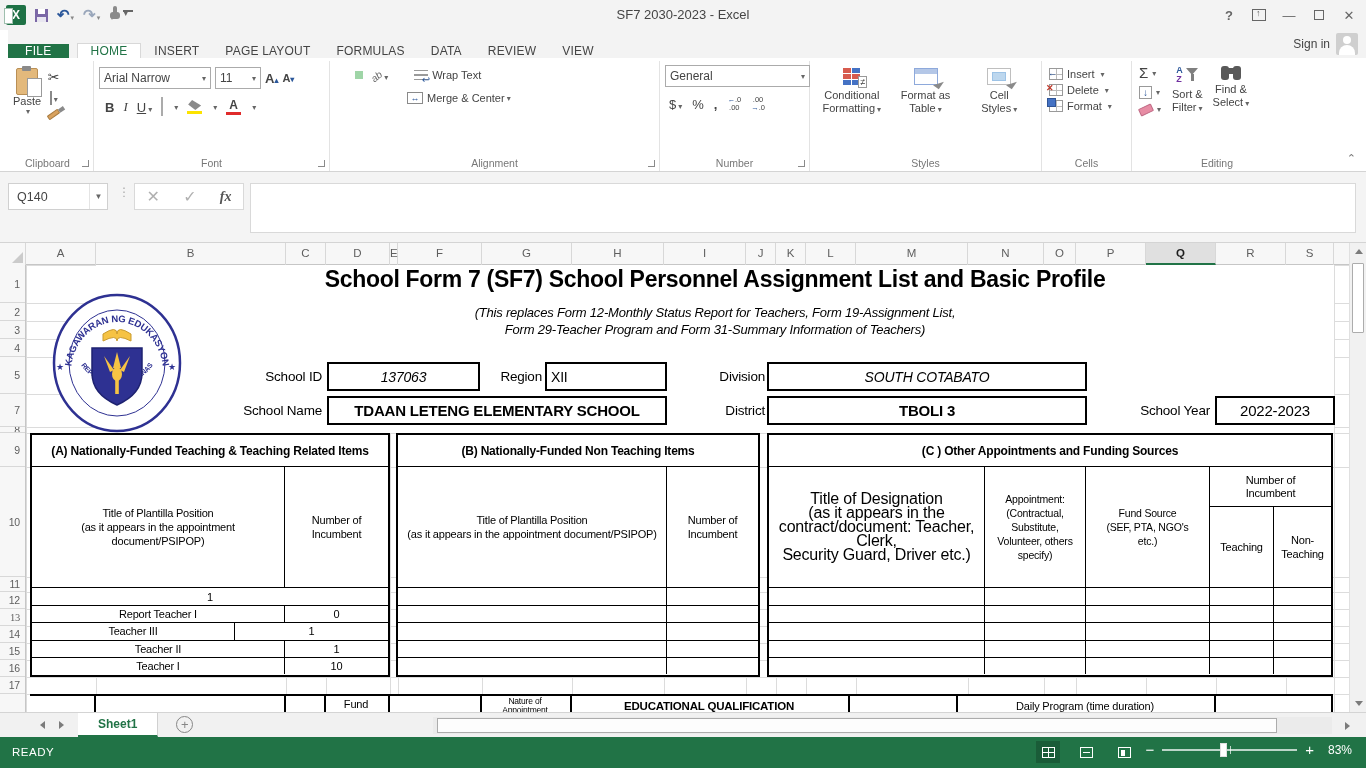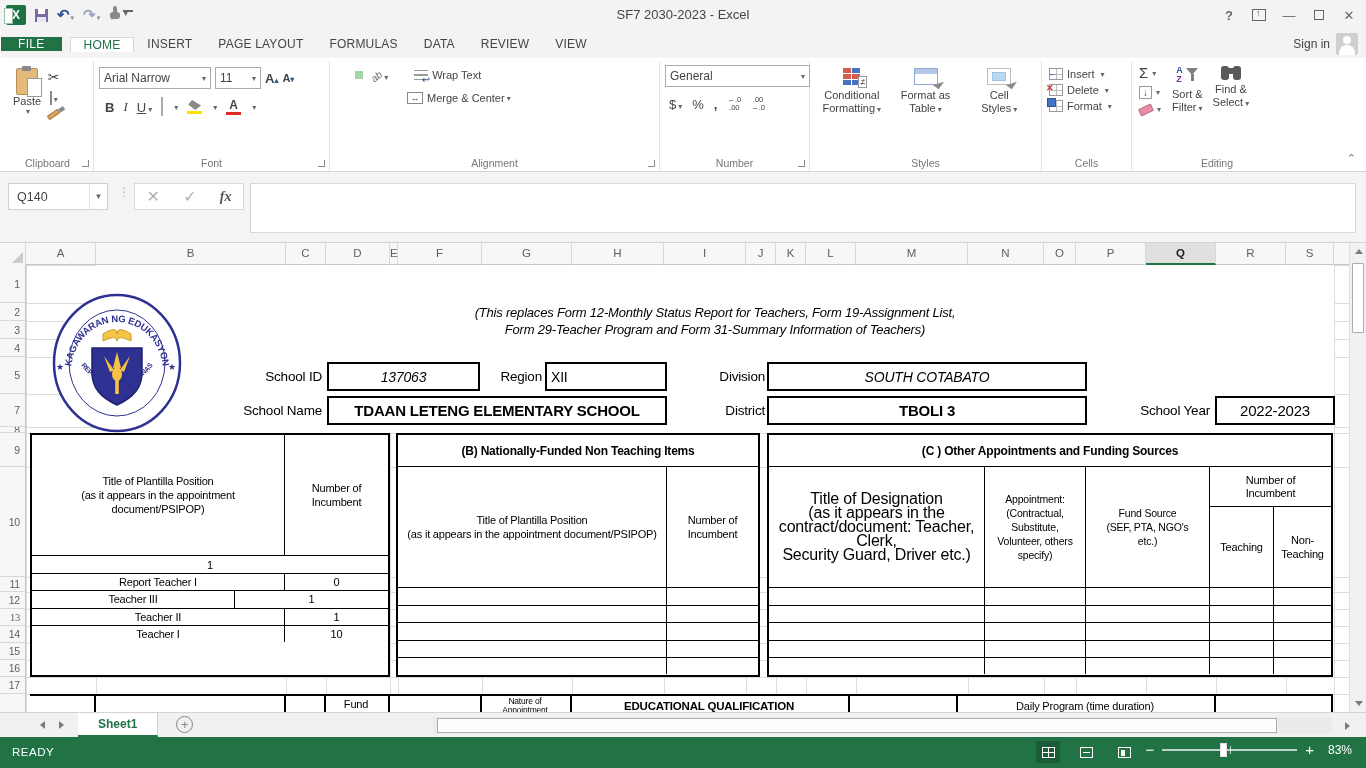--- a/index.html
+++ b/index.html
@@ -25,21 +25,21 @@
 .qatmore::after{content:"▾";position:absolute;left:1px;top:-3px;font-size:8px;color:#666}
 .wintitle{position:absolute;left:0;right:0;top:7px;text-align:center;font-size:13px;color:#444}
 .winctrl{position:absolute;right:2px;top:0;height:30px;display:flex;align-items:center}
 .wbtn{width:30px;height:28px;display:flex;align-items:center;justify-content:center;color:#666;font-size:13px}
 .ribdisp{width:14px;height:12px;border:1px solid #666;position:relative;display:inline-block}
 .ribdisp::after{content:"↑";position:absolute;left:3px;top:-2px;font-size:9px;color:#666}
 .restoreic{width:10px;height:10px;border:1px solid #666;position:relative;background:#F3F3F3}
 .restoreic::before{content:"";position:absolute;left:2px;top:-4px;width:10px;height:10px;border:1px solid #666;z-index:-1}
 
 
-.tabrow{position:absolute;top:30px;left:1px;right:0;height:28px;background:#F3F3F3;display:flex;align-items:center}
+.tabrow{position:absolute;top:30px;left:8px;right:0;height:28px;background:#F3F3F3;display:flex;align-items:flex-end}
 .filetab{background:#217346;color:#fff;font-size:12px;padding:0 17px;display:flex;align-items:center;letter-spacing:.3px}
 .rtab{font-size:12px;color:#444;padding:0 13px;display:flex;align-items:center;letter-spacing:.2px}
 .rtab.active{background:#fff;color:#217346;border:1px solid #D8D8D8;border-bottom:none;margin-left:8px}
 .signin{position:absolute;right:8px;top:0;height:28px;display:flex;align-items:center;gap:6px;font-size:12px;color:#444}
 .avatar{width:22px;height:22px;background:#CFCFCF;position:relative;overflow:hidden;border-radius:2px}
 .avatar::before{content:"";position:absolute;left:7px;top:3px;width:8px;height:8px;border-radius:50%;background:#fff}
 .avatar::after{content:"";position:absolute;left:3px;top:12px;width:16px;height:10px;border-radius:8px 8px 0 0;background:#fff}
 
 
 .ribbon{position:absolute;top:58px;left:0;right:0;height:114px;background:#fff;border-bottom:1px solid #D4D4D4;display:flex;padding:3px 0 0 2px}
@@ -513,20 +513,21 @@
           <div class="rowhead" style="top: 344px; height: 17px; font-family: Liberation Serif, serif;">13</div>
           <div class="rowhead" style="top: 361px; height: 17px;">14</div>
           <div class="rowhead" style="top: 378px; height: 17px;">15</div>
           <div class="rowhead" style="top: 395px; height: 17px;">16</div>
           <div class="rowhead" style="top: 412px; height: 17px;">17</div>
         </div>
 
       <div class="wb" style="left:96px;top:0;width:1238px;height:93px"></div>
       <div class="wb" style="left:96px;top:93px;width:1238px;height:75px"></div>
 
+      <div class="sh-title">School Form 7 (SF7) School Personnel Assignment List and Basic Profile</div>
       <div class="sh-sub" style="top:40px">(This replaces Form 12-Monthly Status Report for Teachers, Form 19-Assignment List,</div>
       <div class="sh-sub" style="top:57px">Form 29-Teacher Program and Form 31-Summary Information of Teachers)</div>
 
       <svg style="position:absolute;left:50px;top:27px" width="134" height="143" viewBox="0 0 134 143">
         <ellipse cx="67" cy="71" rx="63" ry="68" fill="#fff" stroke="#2E3192" stroke-width="2.5"></ellipse>
         <ellipse cx="67" cy="71" rx="48" ry="53" fill="none" stroke="#2E3192" stroke-width="1"></ellipse>
         <defs>
           <path id="arcT" d="M 21,80 A 46,50 0 0 1 113,80"></path>
           <path id="arcB" d="M 25,62 A 46,52 0 0 0 109,62"></path>
         </defs>
@@ -553,20 +554,21 @@
       <div class="fbox" style="left:767px;top:97px;width:320px;font-style:italic">SOUTH COTABATO</div>
 
       <div class="flabel" style="left:96px;top:131px;width:226px">School Name</div>
       <div class="fbox" style="left:327px;top:131px;width:340px;font-weight:bold;font-size:15px">TDAAN LETENG ELEMENTARY SCHOOL</div>
       <div class="flabel" style="left:670px;top:131px;width:95px">District</div>
       <div class="fbox" style="left:767px;top:131px;width:320px;font-weight:bold;font-size:15px">TBOLI 3</div>
       <div class="flabel" style="left:1090px;top:131px;width:120px">School Year</div>
       <div class="fbox" style="left:1215px;top:131px;width:120px;font-size:15px">2022-2023</div>
 
       <div class="section" style="left:30px;top:168px;width:360px;height:244px">
+        <div class="sec-head">(A) Nationally-Funded Teaching &amp; Teaching Related Items</div>
         <div class="sec-cols">
           <div class="hc pre brd" style="width:253px">Title of Plantilla Position
 (as it appears  in the appointment document/PSIPOP)</div>
           <div class="hc" style="flex:1">Number of Incumbent</div>
         </div>
         <div class="sec-rows" id="secA-rows">
             <div class="trow">
               <div class="tcell" style="flex: 1 1 0%;">1</div>
             </div>
             <div class="trow">

